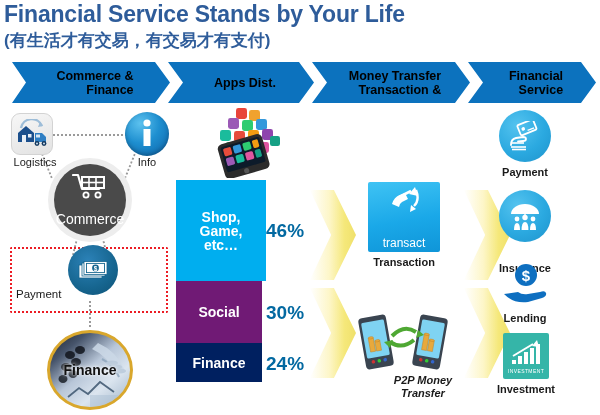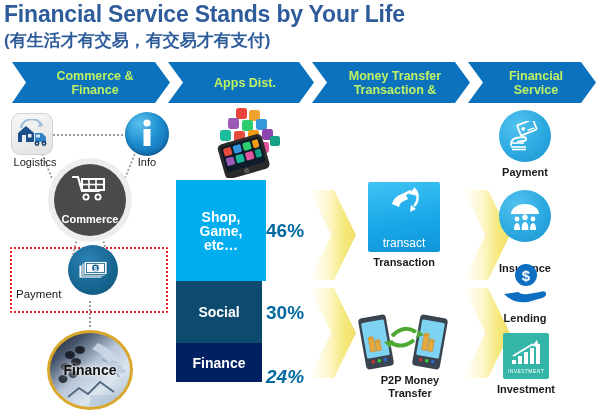--- a/index.html
+++ b/index.html
@@ -28,21 +28,21 @@
   .hdr .chev {
     position: absolute; inset: 0;
     background: #0C72BE;
     clip-path: polygon(0 0, calc(100% - 15px) 0, 100% 50%, calc(100% - 15px) 100%, 0 100%, 15px 50%);
     display: flex; align-items: center; justify-content: center;
   }
   .hdr.first .chev {
     clip-path: polygon(0 0, calc(100% - 15px) 0, 100% 50%, calc(100% - 15px) 100%, 0 100%, 14px 50%);
   }
   .hdr .lbl {
-    color: #bef264; font-size: 12.5px; font-weight: bold; text-align: center;
+    color: #000000; font-size: 12.5px; font-weight: bold; text-align: right;
     line-height: 14px; padding-left: 8px;
   }
 
   
   .cap { position: absolute; font-size: 11px; color: #1a1a1a; text-align: center; }
   .cap.b { font-weight: bold; }
 
   
   .sqicon {
     position: absolute; border-radius: 9px;
@@ -55,21 +55,21 @@
   .commerce-ring {
     position: absolute; border-radius: 50%;
     background: #ededed;
     display: flex; align-items: center; justify-content: center;
   }
   .commerce-core {
     width: 72px; height: 72px; border-radius: 50%;
     background: #4a4a4a;
     display: flex; flex-direction: column; align-items: center; justify-content: center;
   }
-  .commerce-core .t { color:#fff; font-size:11px; margin-top:12px;font-weight:bold; }
+  .commerce-core .t { color:#fff; font-size:14px; margin-top:12px; }
 
   .redbox {
     position: absolute;
     border: 2px dotted #ec1c24;
     border-radius: 2px;
   }
 
   .fin-ring {
     position: absolute; border-radius: 50%;
     border: 3px solid #d9a72c;
@@ -279,29 +279,29 @@
     </svg>
   </div>
 
   <div class="bar" style="left:176px; top:180px; width:90px; height:101px; background:#00AEEF;">
     <div class="t">
       <span>Shop,<br>Game,<br>etc…</span>
     </div>
   </div>
   <div class="pct" style="left:266px; top:220px;">46%</div>
 
-  <div class="bar" style="left:176px; top:281px; width:86px; height:62px; background:#0c4a6e;">
+  <div class="bar" style="left:176px; top:281px; width:86px; height:62px; background:#701a75;">
     <div class="t">Social</div>
   </div>
   <div class="pct" style="left:266px; top:302px;">30%</div>
 
   <div class="bar" style="left:176px; top:343px; width:86px; height:39px; background:#002060;">
     <div class="t">Finance</div>
   </div>
-  <div class="pct" style="left:266px; top:366px;font-style:italic;">24%</div>
+  <div class="pct" style="left:266px; top:353px;">24%</div>
 
   <div class="yarrow" style="left:310px; top:190px; width:46px; height:90px;"></div>
   <div class="yarrow" style="left:310px; top:288px; width:46px; height:90px;"></div>
 
   <div class="tile transact-tile" style="left:368px; top:182px; width:72px; height:70px;gap:19px;">
     <svg width="34" height="30" viewBox="0 0 34 30">
       <path d="M5 20 q2-7 8-9 l5-2 l3 6 l-6 3 q-3 2-3 5 z" fill="#fff"></path>
       <path d="M12 13 l12-6" stroke="#fff" stroke-width="2.6" fill="none"></path>
       <path d="M28 3 l3 9 l-9 -2 z" fill="#fff"></path>
       <path d="M29 6 q4 10 -2 16" stroke="#fff" stroke-width="2.4" fill="none"></path>
@@ -341,21 +341,21 @@
         <circle cx="82" cy="51" r="1.8" fill="#3c3"></circle>
         <circle cx="88" cy="51" r="1.8" fill="#36c"></circle>
       </g>
 
       <path d="M44 26 q12-12 24-4" stroke="#4fa833" stroke-width="4" fill="none"></path>
       <path d="M70 20 l-2 8 l8 -3 z" fill="#4fa833"></path>
       <path d="M66 30 q-12 10 -24 2" stroke="#4fa833" stroke-width="4" fill="none"></path>
       <path d="M42 38 l3 -8 l-9 2 z" fill="#4fa833"></path>
     </svg>
   </div>
-  <div class="cap b" style="left:359px; top:374px; width:102px; line-height:13px;">
+  <div class="cap b" style="left:372px; top:374px; width:102px; line-height:13px;font-style:italic;">
     <div>P2P Money</div>
     <div>Transfer</div>
   </div>
 
   <div class="yarrow" style="left:464px; top:190px; width:46px; height:90px;"></div>
   <div class="yarrow" style="left:464px; top:288px; width:46px; height:90px;"></div>
 
   <div class="bluecirc" style="left:499px; top:110px; width:52px; height:52px;">
     <svg width="34" height="30" viewBox="0 0 34 30">
       <g transform="rotate(-22 17 11)">

